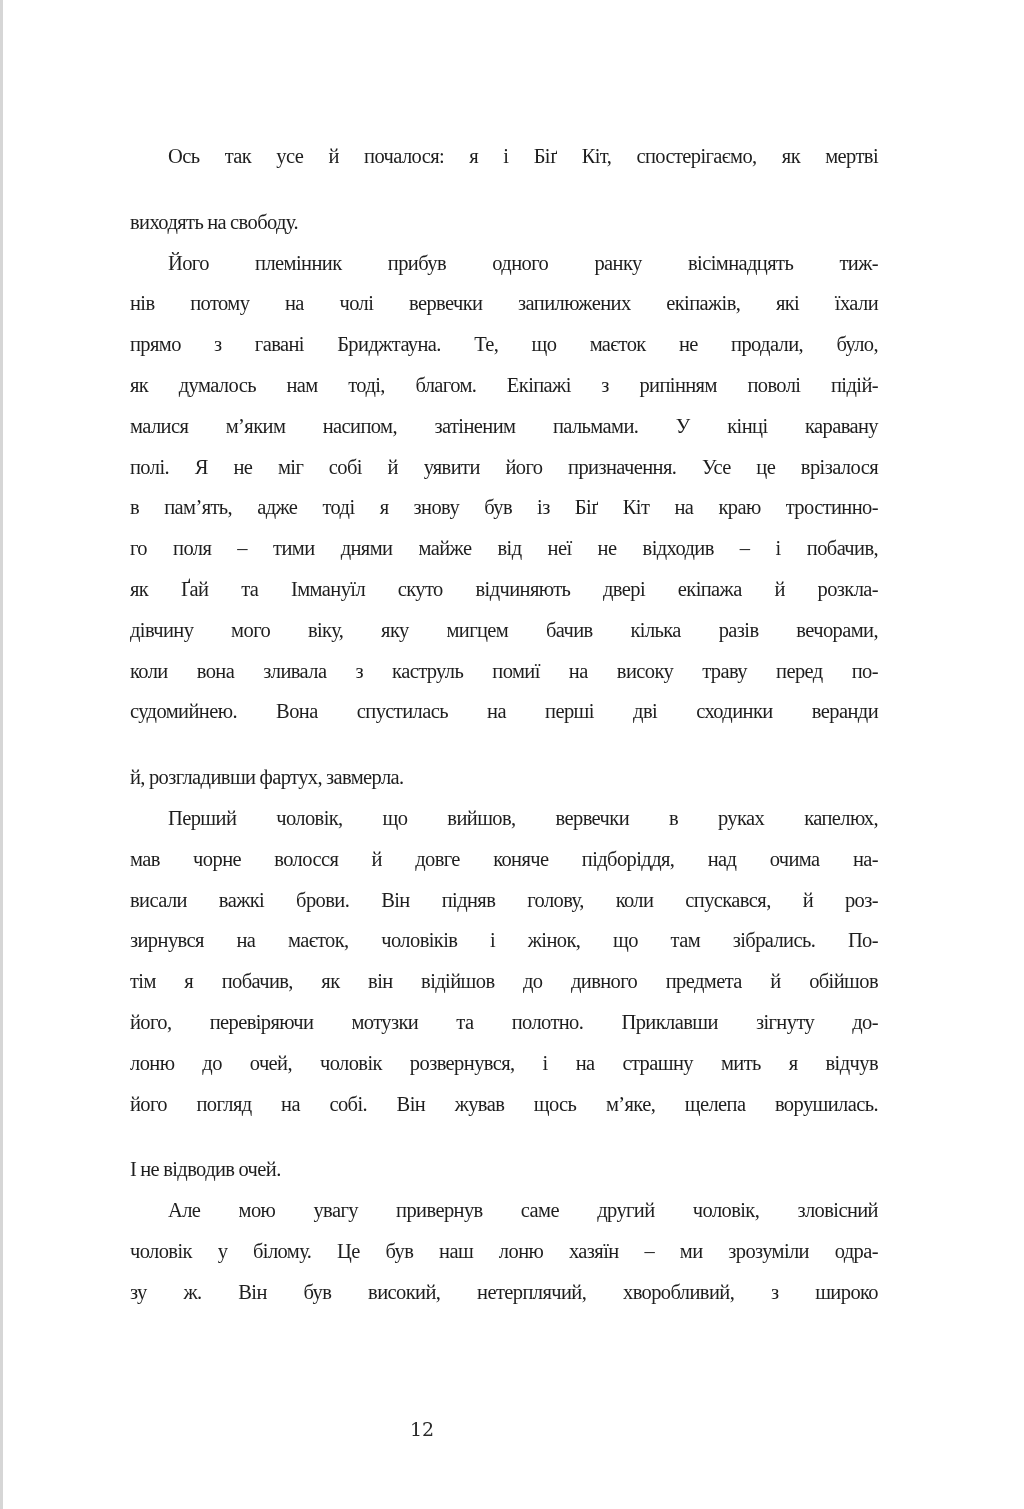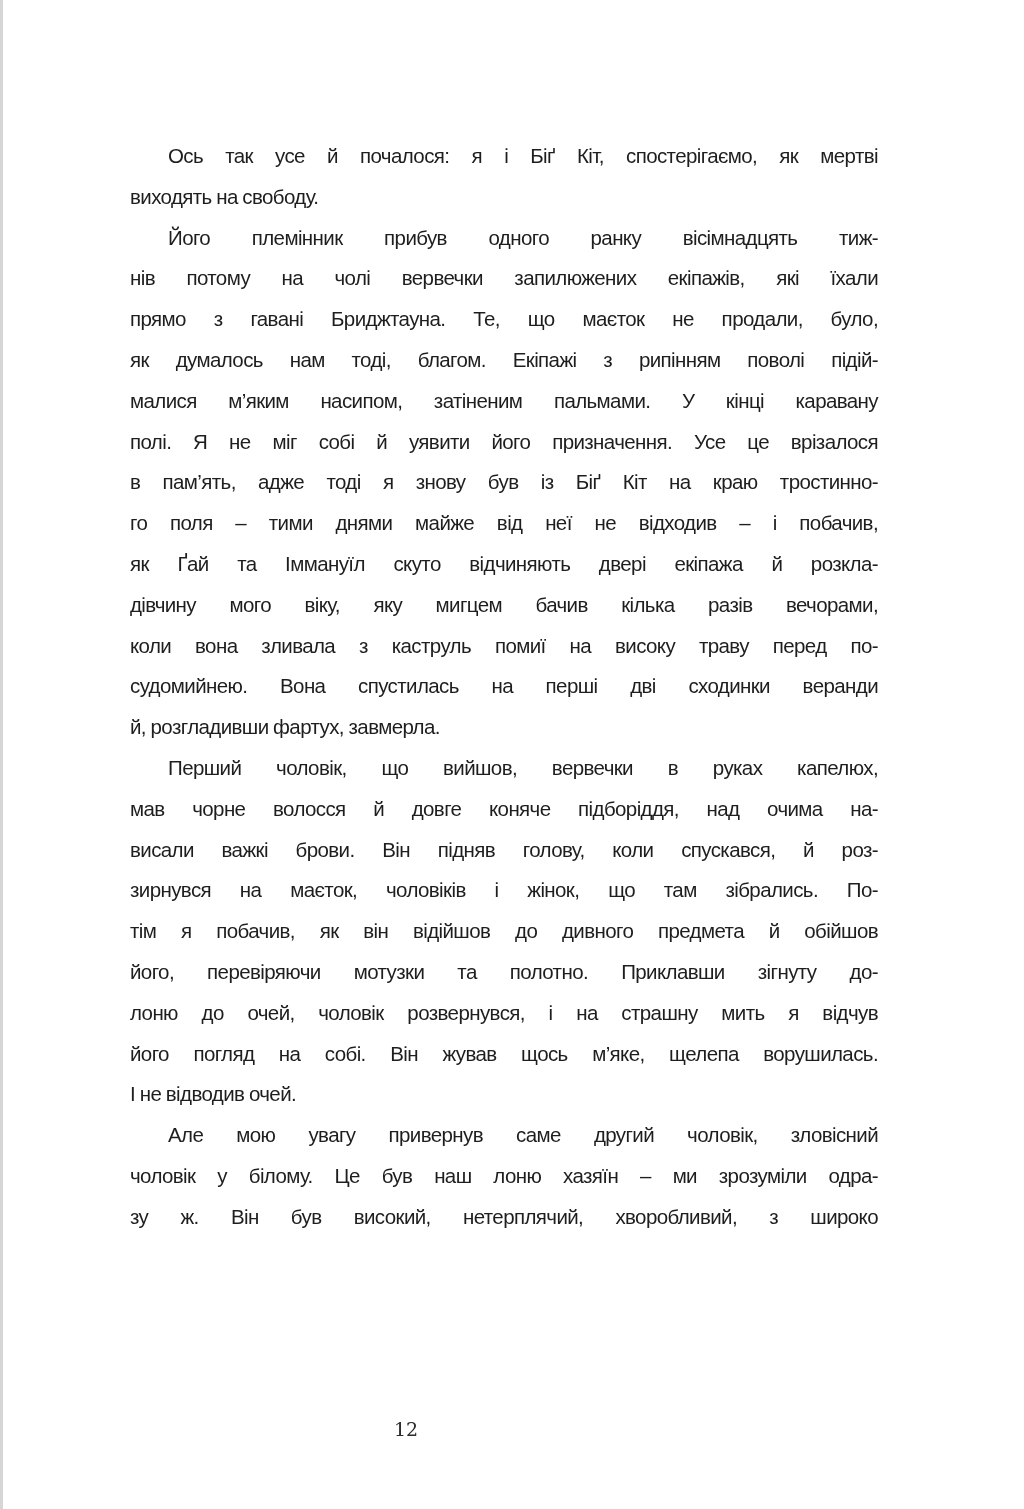--- a/index.html
+++ b/index.html
@@ -27,44 +27,45 @@
       top: 0;
       width: 3px;
       height: 1509px;
       background: #d6d6d6;
     }
     .text-block {
       position: absolute;
       left: 130px;
       top: 136px;
       width: 748px;
-      font-family: Liberation Sans, sans-serif;
+      font-family: Liberation Serif, serif;
       font-size: 20.5px;
       line-height: 40.8px;
       color: #1e1e1e;
       letter-spacing: -0.6px;
       word-spacing: -0.5px;
     }
     .line {
       display: block;
       white-space: nowrap;
       text-align: justify;
       text-align-last: justify;
       height: 40.8px;
       overflow: visible;
     }
     .line.last {
       text-align-last: left;
+      margin-top: 25px;
     }
     .line.indent {
       padding-left: 38px;
     }
     .page-number {
       position: absolute;
-      left: 0;
+      left: 16px;
       width: 812px;
       top: 1418px;
       text-align: center;
       font-family: "DejaVu Serif", serif;
       font-size: 19px;
       color: #2a2a2a;
       padding-left: 0;
     }
   </style>
 </head>

